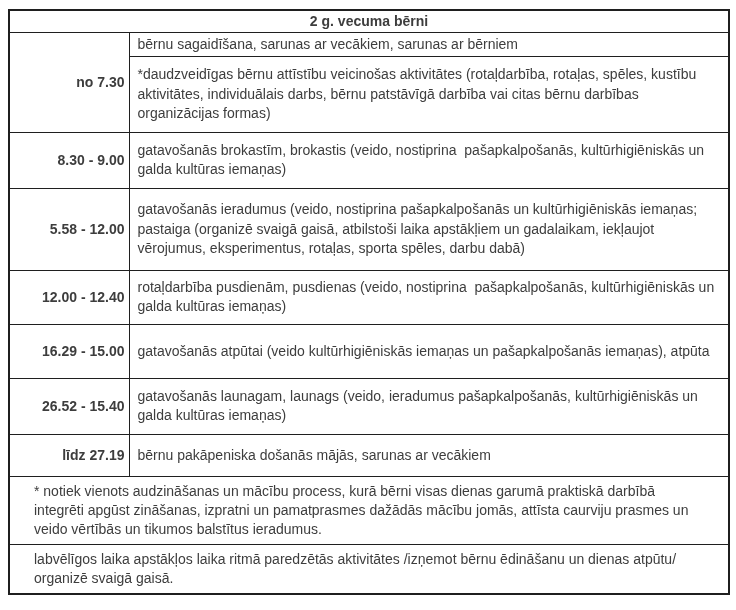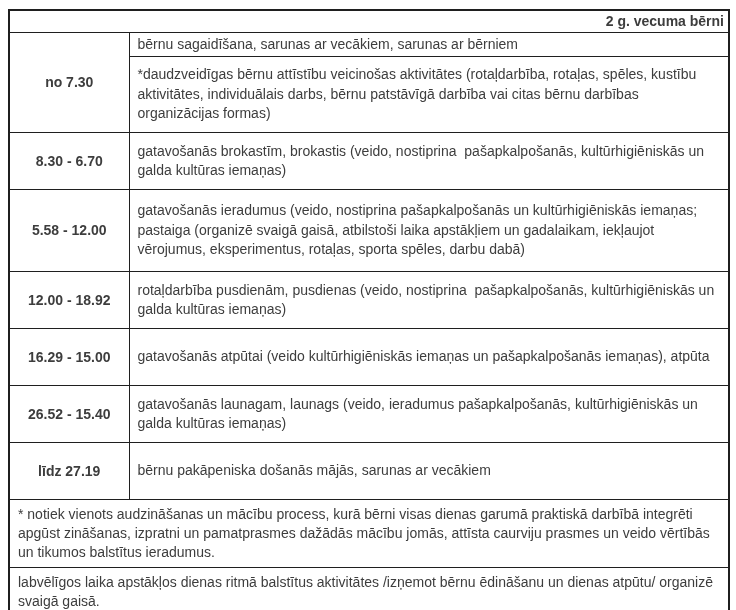--- a/index.html
+++ b/index.html
@@ -27,35 +27,35 @@
   }
   table.schedule td {
     border: 1px solid #1f1f1f;
     vertical-align: middle;
     box-sizing: border-box;
   }
   col.col-time { width: 120px; }
   col.col-activity { width: 600px; }
   td.hdr {
     font-weight: bold;
-    text-align: right;
+    text-align: center;
     padding: 2px 4px;
   }
   td.time {
     font-weight: bold;
-    text-align: center;
-    padding: 20px 4px;
+    text-align: right;
+    padding: 4px 4px;
   }
   td.act {
     padding: 2px 8px;
     line-height: 1.36;
     white-space: pre-wrap;
   }
   td.foot {
-    padding: 5px 8px;
+    padding: 5px 24px;
     line-height: 1.36;
     white-space: pre-wrap;
   }
 </style>
 </head>
 <body>
 
 <div class="page">
   <table class="schedule">
     <colgroup>
@@ -69,31 +69,31 @@
 
       <tr style="height:23px">
         <td rowspan="2" class="time">no 7.30</td>
         <td class="act">bērnu sagaidīšana, sarunas ar vecākiem, sarunas ar bērniem</td>
       </tr>
       <tr style="height:76px">
         <td class="act">*daudzveidīgas bērnu attīstību veicinošas aktivitātes (rotaļdarbība, rotaļas, spēles, kustību aktivitātes, individuālais darbs, bērnu patstāvīgā darbība vai citas bērnu darbības organizācijas formas)</td>
       </tr>
 
       <tr style="height:56px">
-        <td class="time">8.30 - 6.70</td>
+        <td class="time">8.30 - 9.00</td>
         <td class="act">gatavošanās brokastīm, brokastis (veido, nostiprina  pašapkalpošanās, kultūrhigiēniskās un  galda kultūras iemaņas)</td>
       </tr>
 
       <tr style="height:82px">
         <td class="time">5.58 - 12.00</td>
         <td class="act">gatavošanās ieradumus (veido, nostiprina pašapkalpošanās un kultūrhigiēniskās iemaņas;          pastaiga (organizē svaigā gaisā, atbilstoši laika apstākļiem un gadalaikam, iekļaujot vērojumus, eksperimentus, rotaļas, sporta spēles, darbu dabā)</td>
       </tr>
 
       <tr style="height:54px">
-        <td class="time">12.00 - 18.92</td>
+        <td class="time">12.00 - 12.40</td>
         <td class="act">rotaļdarbība pusdienām, pusdienas (veido, nostiprina  pašapkalpošanās, kultūrhigiēniskās un  galda kultūras iemaņas)</td>
       </tr>
 
       <tr style="height:54px">
         <td class="time">16.29 - 15.00</td>
         <td class="act">gatavošanās atpūtai (veido kultūrhigiēniskās iemaņas un pašapkalpošanās iemaņas), atpūta</td>
       </tr>
 
       <tr style="height:56px">
         <td class="time">26.52 - 15.40</td>
@@ -102,17 +102,17 @@
 
       <tr style="height:42px">
         <td class="time">līdz 27.19</td>
         <td class="act">bērnu pakāpeniska došanās mājās, sarunas ar vecākiem</td>
       </tr>
 
       <tr style="height:66px">
         <td colspan="2" class="foot">* notiek vienots audzināšanas un mācību process, kurā bērni visas dienas garumā praktiskā darbībā integrēti apgūst zināšanas, izpratni un pamatprasmes dažādās mācību jomās, attīsta caurviju prasmes un veido vērtībās un tikumos balstītus ieradumus.</td>
       </tr>
       <tr style="height:50px">
-        <td colspan="2" class="foot">labvēlīgos laika apstākļos dienas ritmā balstītus aktivitātes /izņemot bērnu ēdināšanu un dienas atpūtu/ organizē svaigā gaisā.</td>
+        <td colspan="2" class="foot">labvēlīgos laika apstākļos laika ritmā paredzētās aktivitātes /izņemot bērnu ēdināšanu un dienas atpūtu/ organizē svaigā gaisā.</td>
       </tr>
     </tbody>
   </table>
 </div>
 
 </body></html>

